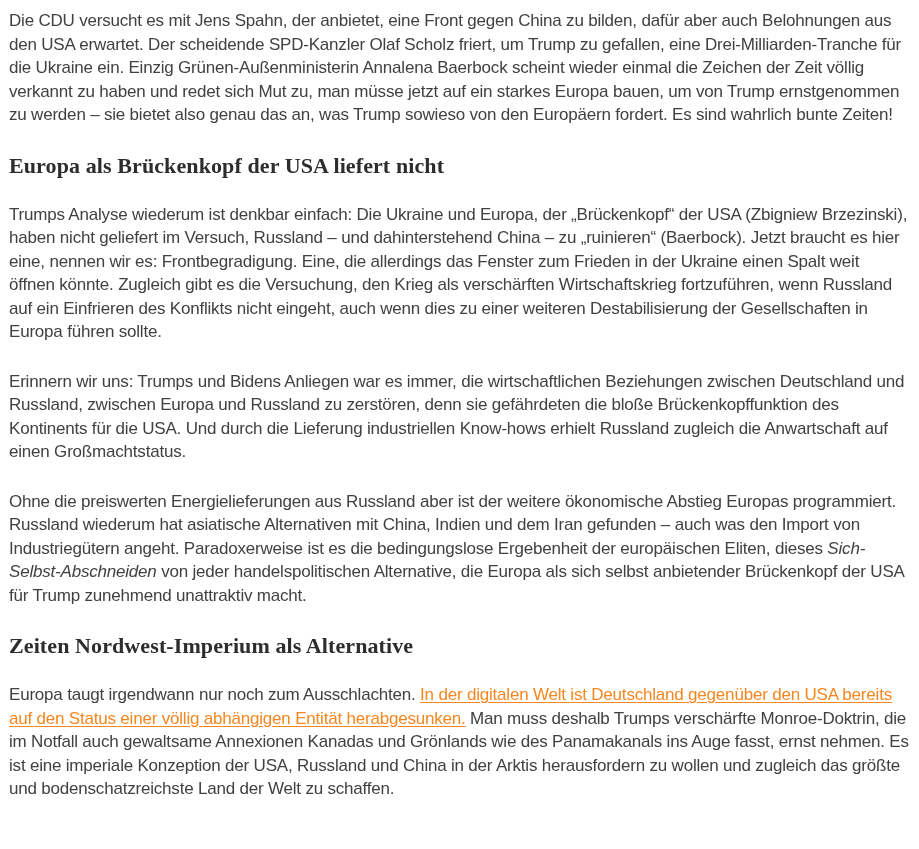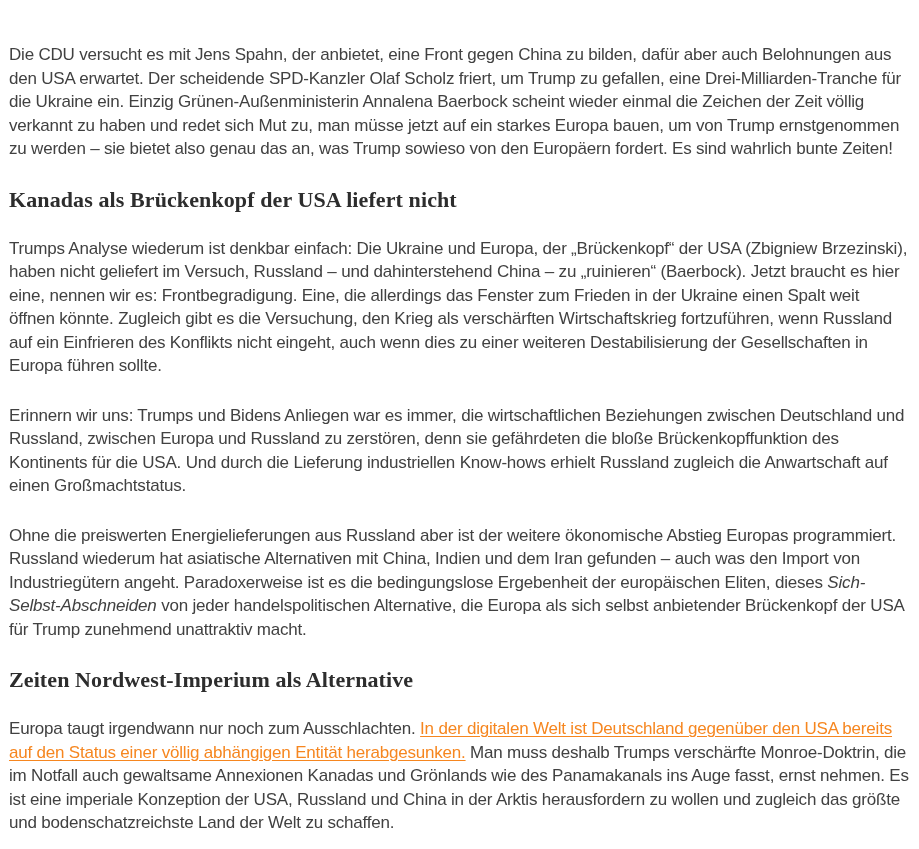--- a/index.html
+++ b/index.html
@@ -7,21 +7,20 @@
     margin: 0;
     padding: 0;
   }
   body {
     width: 919px;
     font-family: "Liberation Sans", sans-serif;
     -webkit-font-smoothing: antialiased;
   }
   .article {
     padding: 9px 10px 0 9px;
-    margin-top: 34px;
   }
   .article p {
     font-size: 17px;
     line-height: 23.5px;
     letter-spacing: -0.2px;
     color: var(--body-text, #414141);
     margin: 0 0 26px 0;
   }
   .article h2 {
     font-family: "Liberation Serif", serif;
@@ -41,21 +40,21 @@
   }
   em { font-style: italic; }
 </style>
 </head>
 <body style="background: rgb(255, 255, 255);">
 
 <article class="article">
 
   <p>Die CDU versucht es mit Jens Spahn, der anbietet, eine Front gegen China zu bilden, dafür aber auch Belohnungen aus den USA erwartet. Der scheidende SPD-Kanzler Olaf Scholz friert, um Trump zu gefallen, eine Drei-Milliarden-Tranche für die Ukraine ein. Einzig Grünen-Außenministerin Annalena Baerbock scheint wieder einmal die Zeichen der Zeit völlig verkannt zu haben und redet sich Mut zu, man müsse jetzt auf ein starkes Europa bauen, um von Trump ernstgenommen zu werden – sie bietet also genau das an, was Trump sowieso von den Europäern fordert. Es sind wahrlich bunte Zeiten!</p>
 
-  <h2>Kanadas als Brückenkopf der USA liefert nicht</h2>
+  <h2>Europa als Brückenkopf der USA liefert nicht</h2>
 
   <p>Trumps Analyse wiederum ist denkbar einfach: Die Ukraine und Europa, der „Brückenkopf“ der USA (Zbigniew Brzezinski), haben nicht geliefert im Versuch, Russland – und dahinterstehend China – zu „ruinieren“ (Baerbock). Jetzt braucht es hier eine, nennen wir es: Frontbegradigung. Eine, die allerdings das Fenster zum Frieden in der Ukraine einen Spalt weit öffnen könnte. Zugleich gibt es die Versuchung, den Krieg als verschärften Wirtschaftskrieg fortzuführen, wenn Russland auf ein Einfrieren des Konflikts nicht eingeht, auch wenn dies zu einer weiteren Destabilisierung der Gesellschaften in Europa führen sollte.</p>
 
   <p>Erinnern wir uns: Trumps und Bidens Anliegen war es immer, die wirtschaftlichen Beziehungen zwischen Deutschland und Russland, zwischen Europa und Russland zu zerstören, denn sie gefährdeten die bloße Brückenkopffunktion des Kontinents für die USA. Und durch die Lieferung industriellen Know-hows erhielt Russland zugleich die Anwartschaft auf einen Großmachtstatus.</p>
 
   <p><span>Ohne die preiswerten Energielieferungen aus Russland aber ist der weitere ökonomische Abstieg Europas programmiert. Russland wiederum hat asiatische Alternativen mit China, Indien und dem Iran gefunden – auch was den Import von Industriegütern angeht. Paradoxerweise ist es die bedingungslose Ergebenheit der europäischen Eliten, dieses </span><em>Sich-Selbst-Abschneiden</em><span> von jeder handelspolitischen Alternative, die Europa als sich selbst anbietender Brückenkopf der USA für Trump zunehmend unattraktiv macht.</span></p>
 
   <h2>Zeiten Nordwest-Imperium als Alternative</h2>
 
   <p><span>Europa taugt irgendwann nur noch zum Ausschlachten. </span><a href="#" class="inline-link">In der digitalen Welt ist Deutschland gegenüber den USA bereits auf den Status einer völlig abhängigen Entität herabgesunken.</a><span> Man muss deshalb Trumps verschärfte Monroe-Doktrin, die im Notfall auch gewaltsame Annexionen Kanadas und Grönlands wie des Panamakanals ins Auge fasst, ernst nehmen. Es ist eine imperiale Konzeption der USA, Russland und China in der Arktis herausfordern zu wollen und zugleich das größte und bodenschatzreichste Land der Welt zu schaffen.</span></p>

